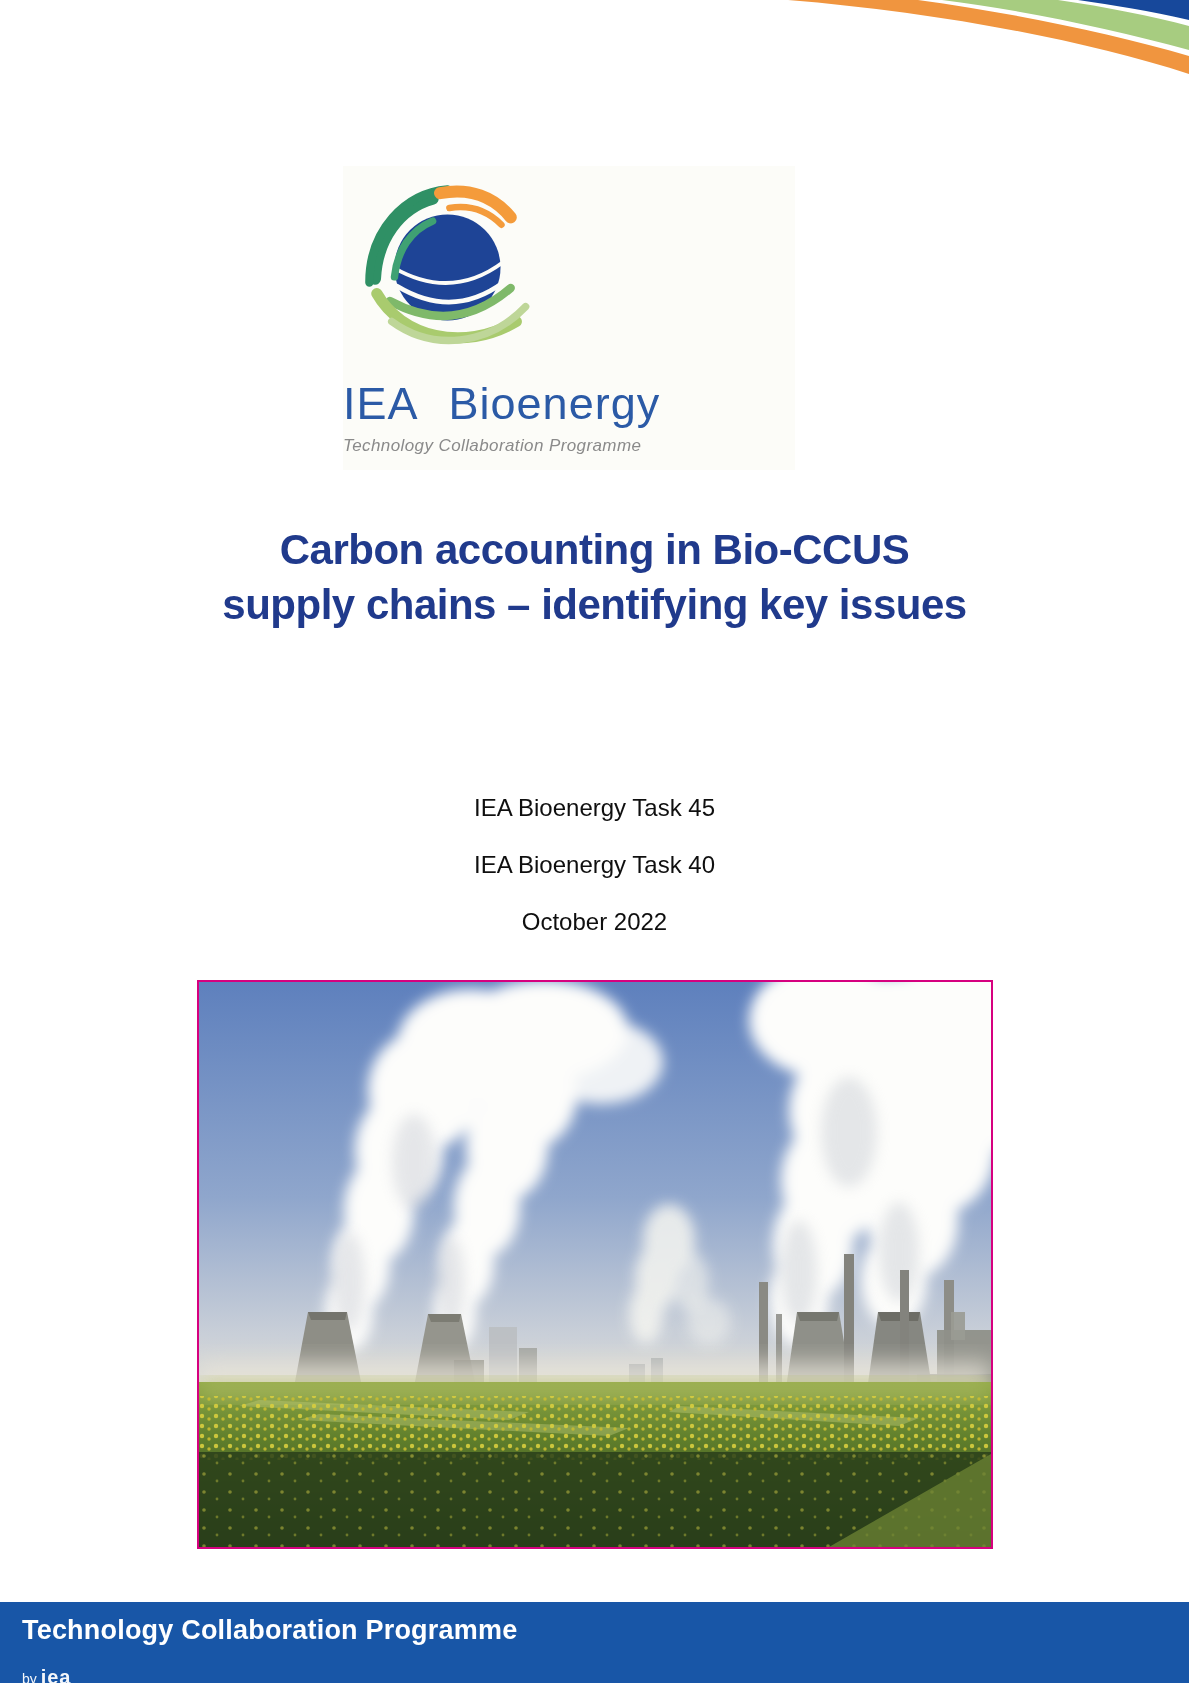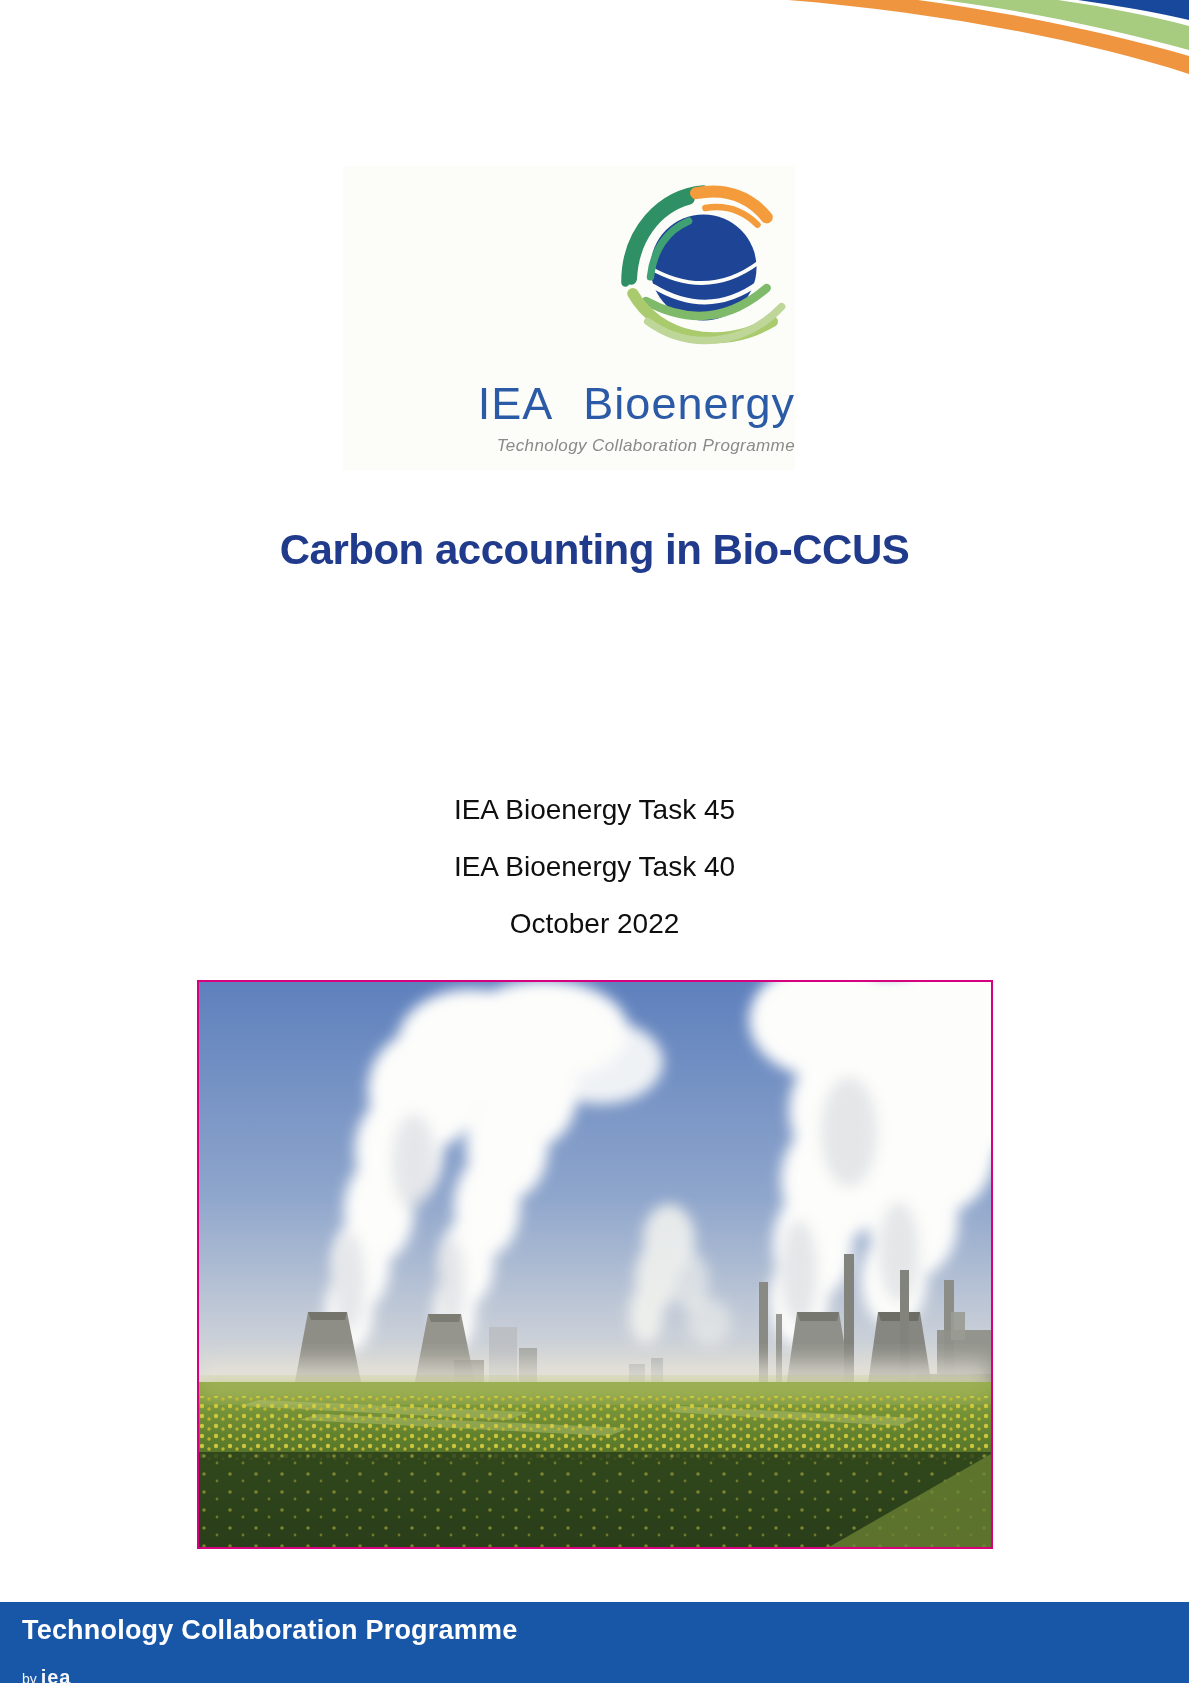--- a/index.html
+++ b/index.html
@@ -6,42 +6,42 @@
   .page{
     position:relative;width:1189px;height:1683px;margin:0 auto;
     background:#ffffff;overflow:hidden;
     font-family:"Liberation Sans",sans-serif;
   }
   
   .ribbon{position:absolute;top:0;left:0;width:1189px;height:95px;display:block;}
   
   .logo-block{
     position:absolute;left:343px;top:166px;width:452px;height:304px;
-    background:#fcfcf8;display:flex;flex-direction:column;align-items:flex-end;
+    background:#fcfcf8;display:flex;flex-direction:column;align-items:flex-start;
   }
   .globe{width:196px;height:186px;margin-top:16px;}
   .wordmark{
     margin-top:10px;font-size:45px;color:#2b5aa6;letter-spacing:1px;
     font-weight:400;white-space:nowrap;
   }
   .wordmark .gap{display:inline-block;width:30px;}
   .tagline{
     margin-top:6px;font-size:17px;font-style:italic;color:#8a8a8a;
     letter-spacing:.4px;white-space:nowrap;
   }
   
   .title{
     position:absolute;left:0;right:0;top:511px;margin:11px;text-align:center;
     font-size:42px;line-height:55px;font-weight:bold;color:#203a8c;
     letter-spacing:-.5px;
   }
   
   .subline{
     position:absolute;left:0;right:0;text-align:center;
-    font-size:28px;color:#0f0f0f;
+    font-size:24px;color:#0f0f0f;
   }
   .subline.l1{top:794px;}
   .subline.l2{top:851px;}
   .subline.l3{top:908px;}
   
   .photo{
     position:absolute;left:197px;top:980px;width:796px;height:569px;
     border:2px solid #d6007f;box-sizing:border-box;margin:0;
     overflow:hidden;background:#8fa6cc;
   }
@@ -82,21 +82,21 @@
         <path d="M 36,120 C 62,166 128,184 186,150" stroke="#A9CB6E" stroke-width="12"></path>
         <path d="M 52,150 C 96,182 156,176 196,134" stroke="#BED698" stroke-width="8"></path>
       </g>
     </svg>
     <div class="wordmark"><span>IEA</span><span class="gap"></span><span>Bioenergy</span></div>
     <div class="tagline">Technology Collaboration Programme</div>
   </div>
 
   <h1 class="title">
     <span>Carbon accounting in Bio-CCUS</span><br>
-    <br>
+    <span>supply chains – identifying key issues</span><br>
   </h1>
 
   <div class="subline l1">IEA Bioenergy Task 45</div>
   <div class="subline l2">IEA Bioenergy Task 40</div>
   <div class="subline l3">October 2022</div>
 
   <figure class="photo">
     <svg viewBox="0 0 792 565" preserveAspectRatio="none" aria-hidden="true">
       <defs>
         <linearGradient id="sky" x1="0" y1="0" x2="0" y2="1">

